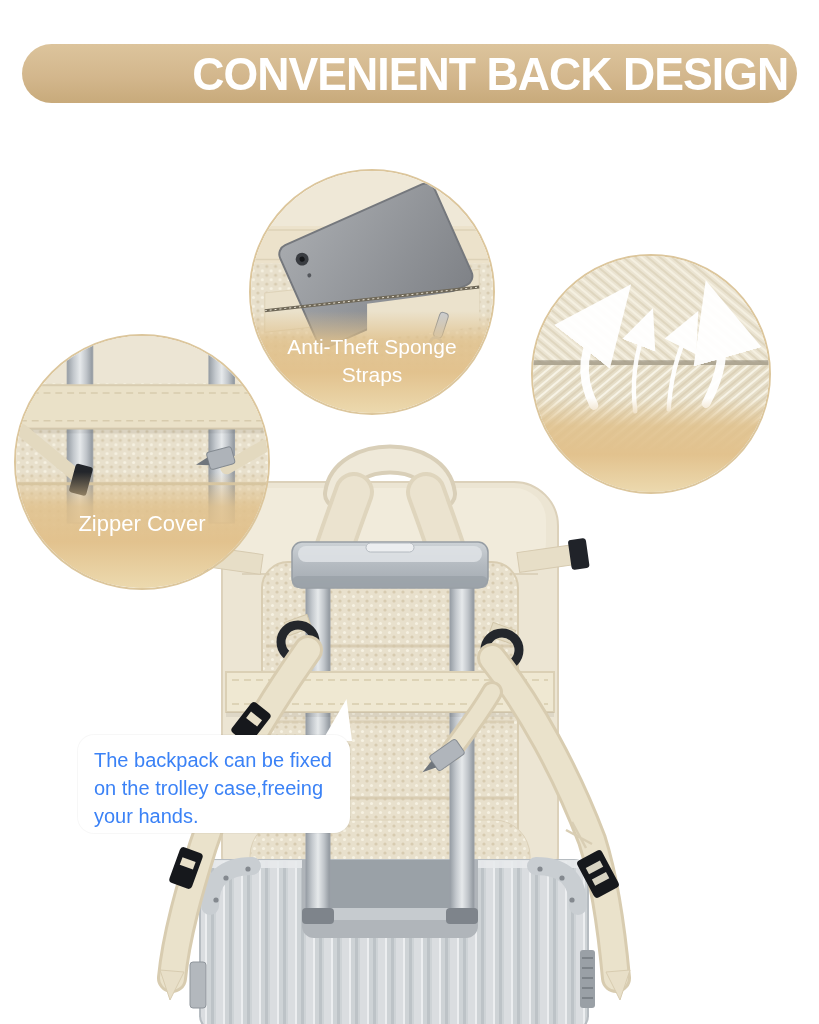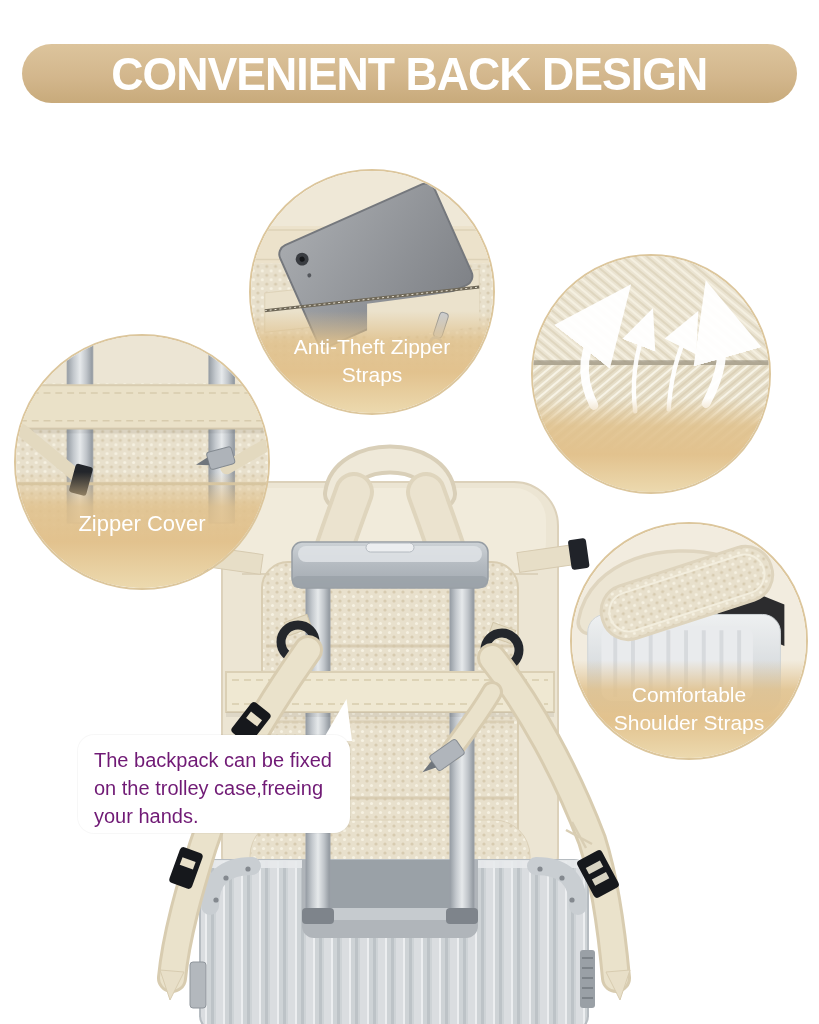--- a/index.html
+++ b/index.html
@@ -2,21 +2,21 @@
 <html><head>
 <meta charset="utf-8">
 <style>
   html,body{margin:0;padding:0;background:#fff;}
   .stage{position:relative;width:819px;height:1024px;background:#ffffff;overflow:hidden;
          font-family:"Liberation Sans",sans-serif;margin:0 auto;}
 
   
   .banner{position:absolute;left:22px;top:44px;width:775px;height:59px;border-radius:30px;
           background:linear-gradient(180deg,#dcc49c 0%,#d3b78d 55%,#c8aa7b 100%);
-          display:flex;align-items:center;justify-content:center;}
+          display:flex;align-items:center;justify-content:flex-end;}
   .banner-text{color:#ffffff;font-size:46px;font-weight:800;letter-spacing:-1px;
                transform:scaleX(.97);white-space:nowrap;}
 
   
   .circle{position:absolute;border-radius:50%;overflow:hidden;border:2px solid #dcc69c;
           box-sizing:border-box;}
   .circle svg{position:absolute;left:0;top:0;width:100%;height:100%;}
   .label-overlay{position:absolute;left:0;right:0;bottom:0;
           background:linear-gradient(180deg,rgba(224,193,140,0) 0%,rgba(224,193,140,.85) 30%,
                      #e2c28e 60%,#ecd9ae 100%);}
@@ -32,21 +32,21 @@
   #circle-trolley .label-overlay{height:46%;}
   #circle-trolley .feature-label{top:69%;font-size:22px;}
   #circle-shoulder{left:570px;top:522px;width:238px;height:238px;}
   #circle-shoulder .label-overlay{height:42%;}
   #circle-shoulder .feature-label{top:67%;}
 
   
   .bubble{position:absolute;left:78px;top:735px;width:272px;height:98px;background:#ffffff;
           border-radius:16px;box-sizing:border-box;padding:11px 10px 10px 16px;
           box-shadow:0 0 0 1px rgba(0,0,0,.03);}
-  .bubble-text{color:#701a75;font-size:20px;line-height:28px;}
+  .bubble-text{color:#3b82f6;font-size:20px;line-height:28px;}
   .bubble-tail{position:absolute;left:318px;top:699px;width:34px;height:42px;background:#ffffff;
           clip-path:polygon(12% 100%,100% 100%,84% 0%);}
 
   .scene{position:absolute;left:0;top:0;width:819px;height:1024px;}
 </style>
 </head>
 <body>
 
 <div class="stage">
 
@@ -216,21 +216,21 @@
       <path d="M118,135 Q175,128 232,119 L232,158 Q175,166 118,172 z" fill="#ebe2cc"></path>
       <path d="M14,142 Q123,130 232,118" fill="none" stroke="#6e6757" stroke-width="3"></path>
       <path d="M14,142 Q123,130 232,118" fill="none" stroke="#f2ecdc" stroke-width="1" stroke-dasharray="2 3"></path>
       <g transform="translate(196,146) rotate(18)">
         <rect x="-4" y="-2" width="9" height="26" rx="3.5" fill="#c9cdd2" stroke="#8a9097"></rect>
         <circle cx="1" cy="30" r="5.5" fill="none" stroke="#b7bcc2" stroke-width="3"></circle>
       </g>
     </svg>
     <div class="label-overlay"></div>
     <div class="feature-label">
-      <div>Anti-Theft Zipper</div>
+      <div>Anti-Theft Sponge</div>
       <div>Straps</div>
     </div>
   </div>
 
   <div class="circle" id="circle-breathable">
     <svg viewBox="0 0 240 240">
       <rect width="240" height="240" fill="#e7dfc9"></rect>
       <rect width="240" height="108" fill="url(#meshDiagA)"></rect>
       <rect y="106" width="240" height="5" fill="#8a8270" opacity=".6"></rect>
       <rect y="111" width="240" height="85" fill="url(#meshDiagB)"></rect>
@@ -264,39 +264,19 @@
         <rect x="-13" y="-9" width="26" height="18" rx="3" fill="#aeb3b9" stroke="#848a91"></rect>
         <path d="M-13,-4 L-26,0 L-13,4 z" fill="#6f757c"></path>
       </g>
     </svg>
     <div class="label-overlay"></div>
     <div class="feature-label">
       <div>Zipper Cover</div>
     </div>
   </div>
 
-  <div class="circle" id="circle-shoulder">
-    <svg viewBox="0 0 238 238">
-      <rect width="238" height="238" fill="#f2ecdf"></rect>
-      <path d="M18,100 C28,46 96,30 152,44" fill="none" stroke="#dfd5bf" stroke-width="27" stroke-linecap="round"></path>
-      <path d="M18,100 C28,46 96,30 152,44" fill="none" stroke="#ece5d3" stroke-width="20" stroke-linecap="round"></path>
-      <polygon points="148,54 216,82 216,124 148,94" fill="#2c2c2e"></polygon>
-      <rect x="16" y="92" width="196" height="100" rx="18" fill="url(#silverG4)" stroke="#cfd4d7"></rect>
-      <rect x="30" y="104" width="154" height="76" rx="10" fill="#e9ebed"></rect>
-      <path d="M44,108 V176 M62,108 V176 M80,108 V176 M98,108 V176 M116,108 V176 M134,108 V176 M152,108 V176 M170,108 V176" stroke="#d7dadd" stroke-width="4"></path>
-      <g transform="rotate(-18 119 80)">
-        <rect x="30" y="42" width="180" height="56" rx="27" fill="url(#mesh)" stroke="#ded4bd" stroke-width="3"></rect>
-        <rect x="38" y="50" width="164" height="40" rx="20" fill="none" stroke="#f3eede" stroke-width="2"></rect>
-      </g>
-    </svg>
-    <div class="label-overlay"></div>
-    <div class="feature-label">
-      <div>Comfortable</div>
-      <div>Shoulder Straps</div>
-    </div>
-  </div>
 
   <div class="bubble-tail"></div>
   <div class="bubble">
     <div class="bubble-text">The backpack can be fixed on the trolley case,freeing your hands.</div>
   </div>
 
 </div>
 
 </body></html>

